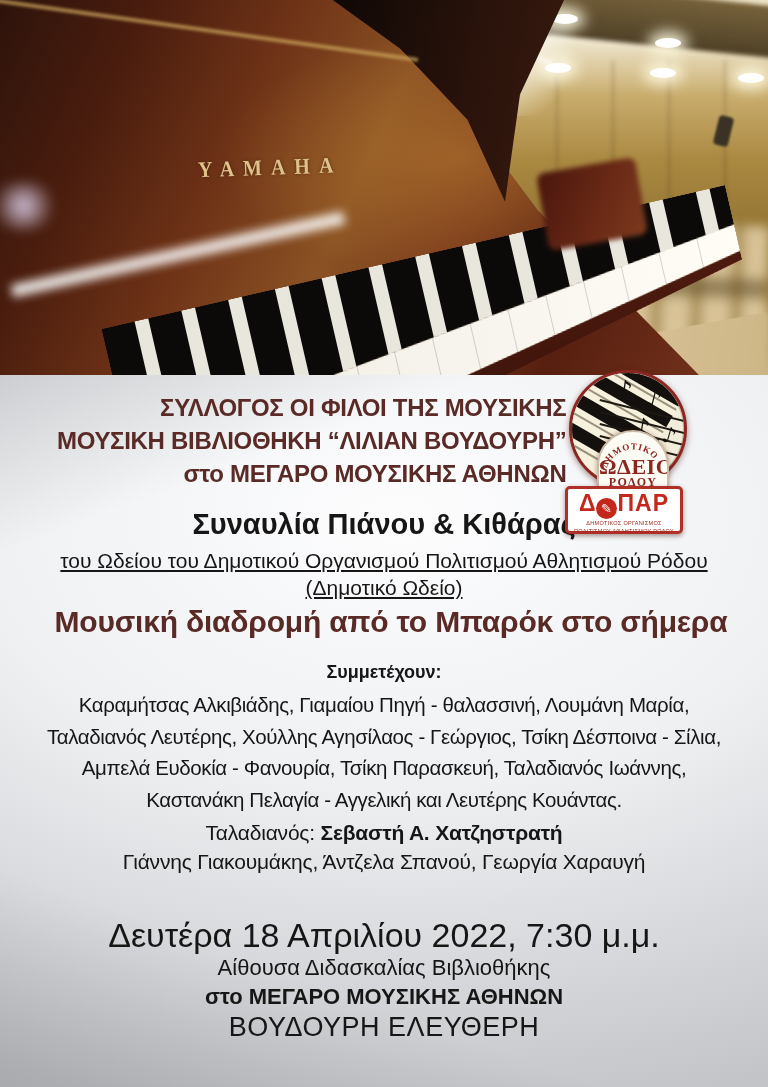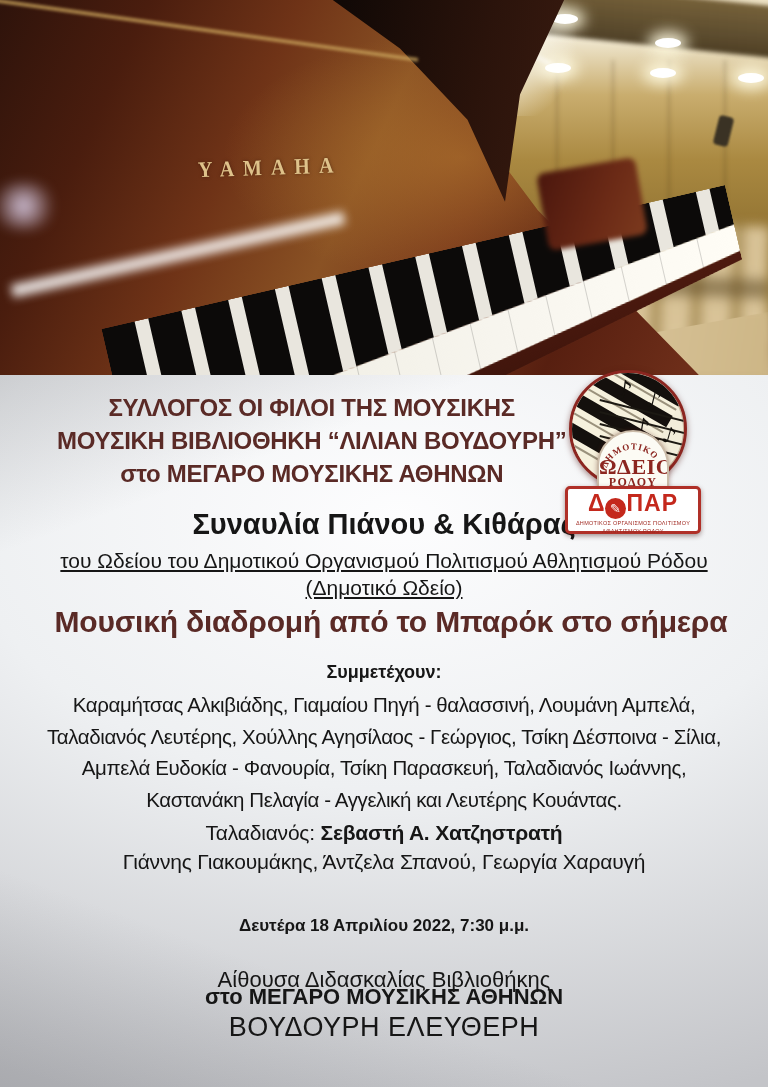--- a/index.html
+++ b/index.html
@@ -69,31 +69,31 @@
     font-family:"Liberation Serif","DejaVu Serif",serif;}
 
   
   .content{position:absolute;left:0;top:375px;width:768px;height:712px;
     background:
       linear-gradient(160deg,rgba(120,121,126,.28) 0%,transparent 18%),
       linear-gradient(20deg,rgba(110,111,116,.30) 0%,transparent 22%),
       radial-gradient(ellipse 125% 85% at 52% 20%,#fdfdfe 0%,#eef0f2 45%,#c3c4c8 100%);}
   .blk{position:absolute;left:0;width:768px;text-align:center;color:#161616;}
   .nowrap{white-space:nowrap;}
-  .org-block{position:absolute;left:57px;top:16px;text-align:center;color:#5a2a26;
+  .org-block{position:absolute;left:57px;top:16px;text-align:right;color:#5a2a26;
     font-weight:bold;font-size:24px;line-height:33px;letter-spacing:-.3px;}
   .ev-title{top:133px;font-size:29px;font-weight:bold;}
   .ev-org{top:172px;font-size:21px;line-height:27px;text-decoration:underline;}
   .program{top:230px;font-size:30px;font-weight:bold;color:#5a2a26;letter-spacing:-.2px;padding-left:7px;}
   .sum-head{top:287px;font-size:18px;font-weight:bold;}
   .parts{top:314px;font-size:20.5px;line-height:31.5px;letter-spacing:-.4px;}
   .teachers{top:444px;font-size:21px;line-height:28.5px;letter-spacing:-.2px;}
   .teachers b{font-weight:bold;}
-  .datetime{top:541px;font-size:17px;font-weight:bold;}
-  .room{top:592px;font-size:22px;}
+  .datetime{top:541px;font-size:34px;font-weight:normal;}
+  .room{top:580px;font-size:22px;}
   .venue{top:609px;font-size:22px;font-weight:bold;}
   .admission{top:637px;font-size:27px;letter-spacing:.5px;}
 
   
   .logo{position:absolute;left:565px;top:368px;width:136px;height:168px;z-index:20;}
   .big-circle{position:absolute;left:4px;top:2px;width:118px;height:118px;border-radius:50%;
     background:#f2edda;border:3px solid #8c2620;box-sizing:border-box;overflow:hidden;
     box-shadow:0 2px 6px rgba(80,20,15,.5), inset 0 0 0 1px #c8b9a0;}
   .logo-keys{position:absolute;left:-30px;top:-22px;width:120px;height:135px;
     transform:rotate(30deg);background:#f6f1dd;}
@@ -103,21 +103,21 @@
     transform-origin:0 0;transform:rotate(14deg);}
   .note{position:absolute;color:#14110d;font-family:"DejaVu Sans",sans-serif;line-height:1;}
   .inner-arch{position:absolute;left:32px;top:62px;width:72px;height:66px;
     border-radius:36px 36px 6px 6px;background:#fcfbf4;border:2px solid #cbbba8;box-sizing:border-box;
     overflow:hidden;text-align:center;box-shadow:0 0 5px rgba(90,30,20,.4);}
   .arc-svg{position:absolute;left:0;top:2px;width:68px;height:40px;}
   .odeio{position:absolute;left:0;top:22px;width:60px;text-align:center;color:#8c2620;
     font-family:"Liberation Serif","DejaVu Serif",serif;font-weight:bold;font-size:22px;letter-spacing:.5px;}
   .rodou{position:absolute;left:0;top:43px;width:68px;text-align:center;color:#8c2620;
     font-family:"Liberation Serif","DejaVu Serif",serif;font-weight:bold;font-size:12px;letter-spacing:1.5px;}
-  .dopar-box{position:absolute;left:0px;top:118px;width:136px;height:48px;background:#fff;
+  .dopar-box{position:absolute;left:0px;top:118px;width:118px;height:48px;background:#fff;
     border:3px solid #b03028;border-radius:5px;box-sizing:border-box;text-align:center;
     box-shadow:0 2px 5px rgba(60,20,15,.45);}
   .dopar{color:#c4281c;font-weight:bold;font-size:23px;letter-spacing:1px;line-height:28px;}
   .dopar-o{display:inline-block;width:21px;height:21px;border-radius:50%;background:#c4281c;
     color:#fff;font-size:13px;line-height:21px;vertical-align:-2px;text-align:center;
     font-family:"DejaVu Sans",sans-serif;}
   .dopar-sub{color:#a02820;font-size:5.5px;letter-spacing:.3px;line-height:8px;}
 </style>
 </head>
 <body>
@@ -163,21 +163,21 @@
     <div class="blk ev-title nowrap">Συναυλία Πιάνου &amp; Κιθάρας</div>
     <div class="blk ev-org">
       <div class="nowrap">του Ωδείου του Δημοτικού Οργανισμού Πολιτισμού Αθλητισμού Ρόδου</div>
       <div class="nowrap">(Δημοτικό Ωδείο)</div>
     </div>
 
     <div class="blk program nowrap">Μουσική διαδρομή από το Μπαρόκ στο σήμερα</div>
 
     <div class="blk sum-head">Συμμετέχουν:</div>
     <div class="blk parts">
-      <div class="nowrap">Καραμήτσας Αλκιβιάδης, Γιαμαίου Πηγή - θαλασσινή, Λουμάνη Αμπελά,</div>
+      <div class="nowrap">Καραμήτσας Αλκιβιάδης, Γιαμαίου Πηγή - θαλασσινή, Λουμάνη Μαρία,</div>
       <div class="nowrap">Ταλαδιανός Λευτέρης, Χούλλης Αγησίλαος - Γεώργιος, Τσίκη Δέσποινα - Σίλια,</div>
       <div class="nowrap">Αμπελά Ευδοκία - Φανουρία, Τσίκη Παρασκευή, Ταλαδιανός Ιωάννης,</div>
       <div class="nowrap">Καστανάκη Πελαγία - Αγγελική και Λευτέρης Κουάντας.</div>
     </div>
 
     <div class="blk teachers">
       <div class="nowrap"><span>Ταλαδιανός: </span><b>Σεβαστή Α. Χατζηστρατή</b></div>
       <div class="nowrap">Γιάννης Γιακουμάκης, Άντζελα Σπανού, Γεωργία Χαραυγή</div>
     </div>
 

